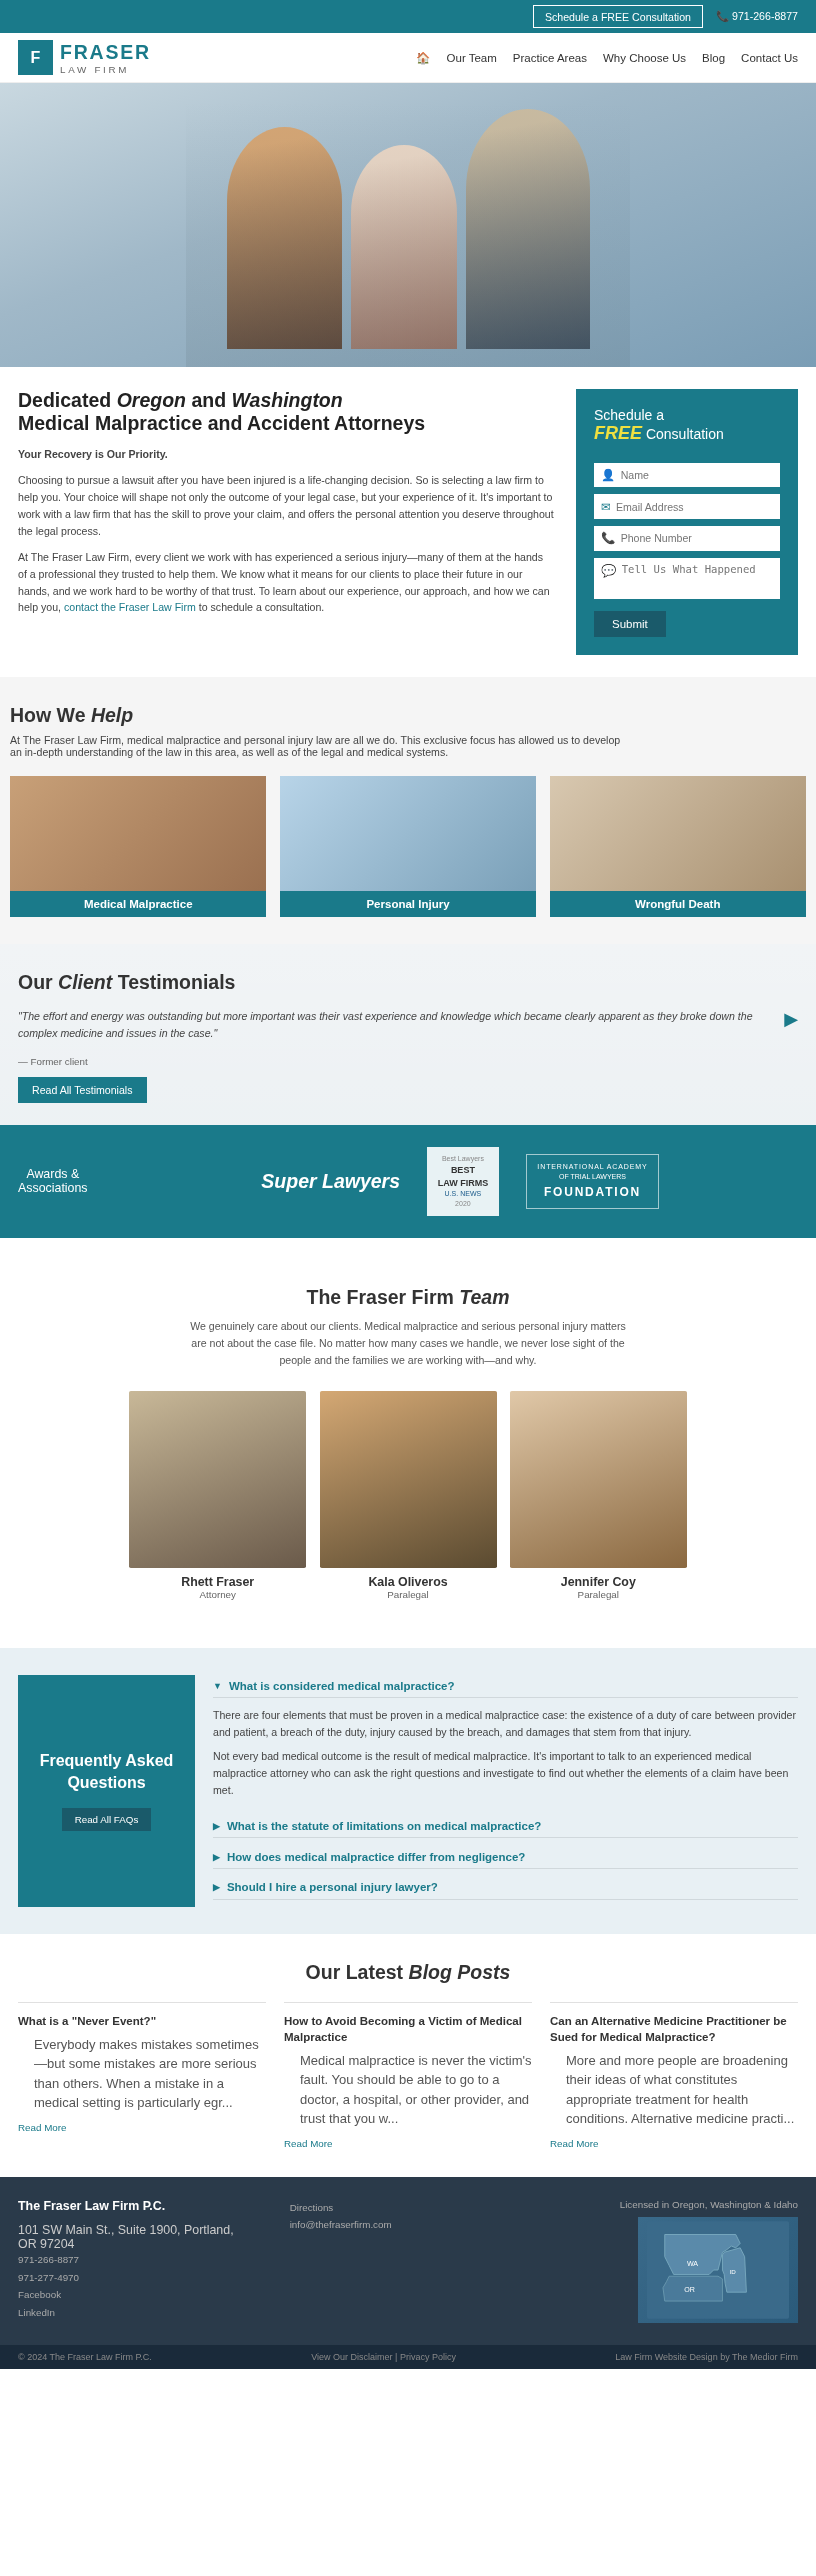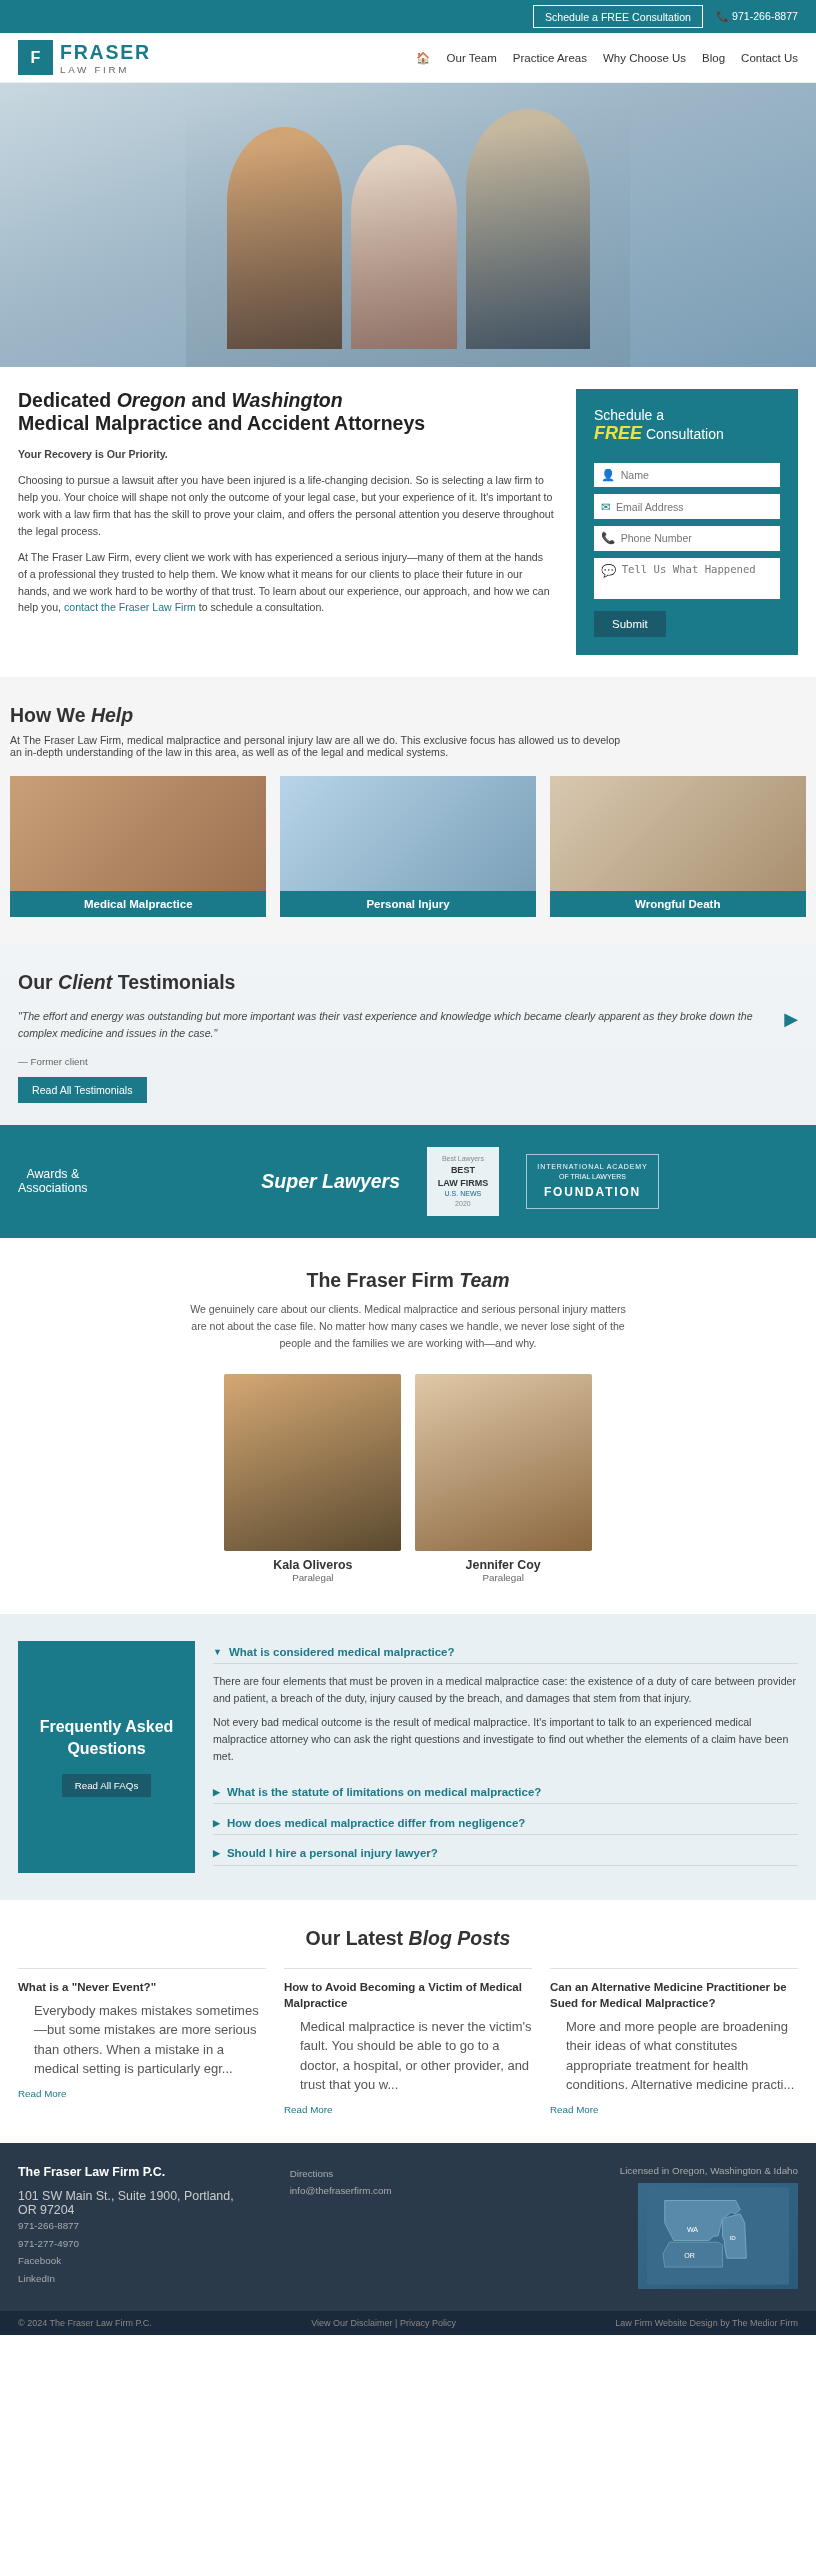--- a/index.html
+++ b/index.html
@@ -76,21 +76,21 @@
 
     
     .awards { background: #1a7a8a; padding: 22px 18px; display: flex; align-items: center; gap: 35px; }
     .awards-label { color: #fff; font-size: 12.4px; text-align: center; }
     .awards-logos { display: flex; align-items: center; gap: 27px; flex: 1; justify-content: center; }
     .super-lawyers { font-size: 19.5px; font-weight: bold; color: #fff; font-style: italic; }
     .best-law { background: rgba(255,255,255,0.9); color: #333; padding: 7px 10.6px; font-size: 8px; text-align: center; line-height: 1.4; }
     .intl-academy { border: 1.8px solid rgba(255,255,255,0.6); padding: 7px 10.6px; color: #fff; font-size: 8px; text-align: center; line-height: 1.5; }
 
     
-    .team-section { padding: 31px 18px; text-align: center; background: #fff; }
+    .team-section { padding: 48px 18px; text-align: center; background: #fff; }
     .team-section h2 { font-size: 19.5px; margin-bottom: 9px; }
     .team-section h2 em { font-style: italic; font-weight: bold; }
     .team-subtitle { font-size: 10.6px; color: #555; max-width: 444px; margin: 0 auto 22px; line-height: 1.6; }
     .team-cards { display: flex; gap: 13.3px; justify-content: center; }
     .team-card { width: 177px; text-align: center; }
     .team-photo { width: 177px; height: 177px; background: #ccc; margin-bottom: 7px; border-radius: 1.8px; overflow: hidden; }
     .tp1 { background: linear-gradient(160deg, #c8b898 0%, #6a5a4a 100%); }
     .tp2 { background: linear-gradient(160deg, #d4a874 0%, #5a4a30 100%); }
     .tp3 { background: linear-gradient(160deg, #e0c8a8 0%, #8a6840 100%); }
     .team-name { font-size: 12.4px; font-weight: bold; color: #333; }
@@ -268,20 +268,25 @@
   </div>
 </div>
 
 <div class="team-section">
   <h2>
     <span>The Fraser Firm</span> <em>Team</em>
   </h2>
   <p class="team-subtitle">We genuinely care about our clients. Medical malpractice and serious personal injury matters are not about the case file. No matter how many cases we handle, we never lose sight of the people and the families we are working with—and why.</p>
   <div class="team-cards">
     <div class="team-card">
+      <div class="team-photo tp1"></div>
+      <div class="team-name">Rhett Fraser</div>
+      <div class="team-role">Attorney</div>
+    </div>
+    <div class="team-card">
       <div class="team-photo tp2"></div>
       <div class="team-name">Kala Oliveros</div>
       <div class="team-role">Paralegal</div>
     </div>
     <div class="team-card">
       <div class="team-photo tp3"></div>
       <div class="team-name">Jennifer Coy</div>
       <div class="team-role">Paralegal</div>
     </div>
   </div>

